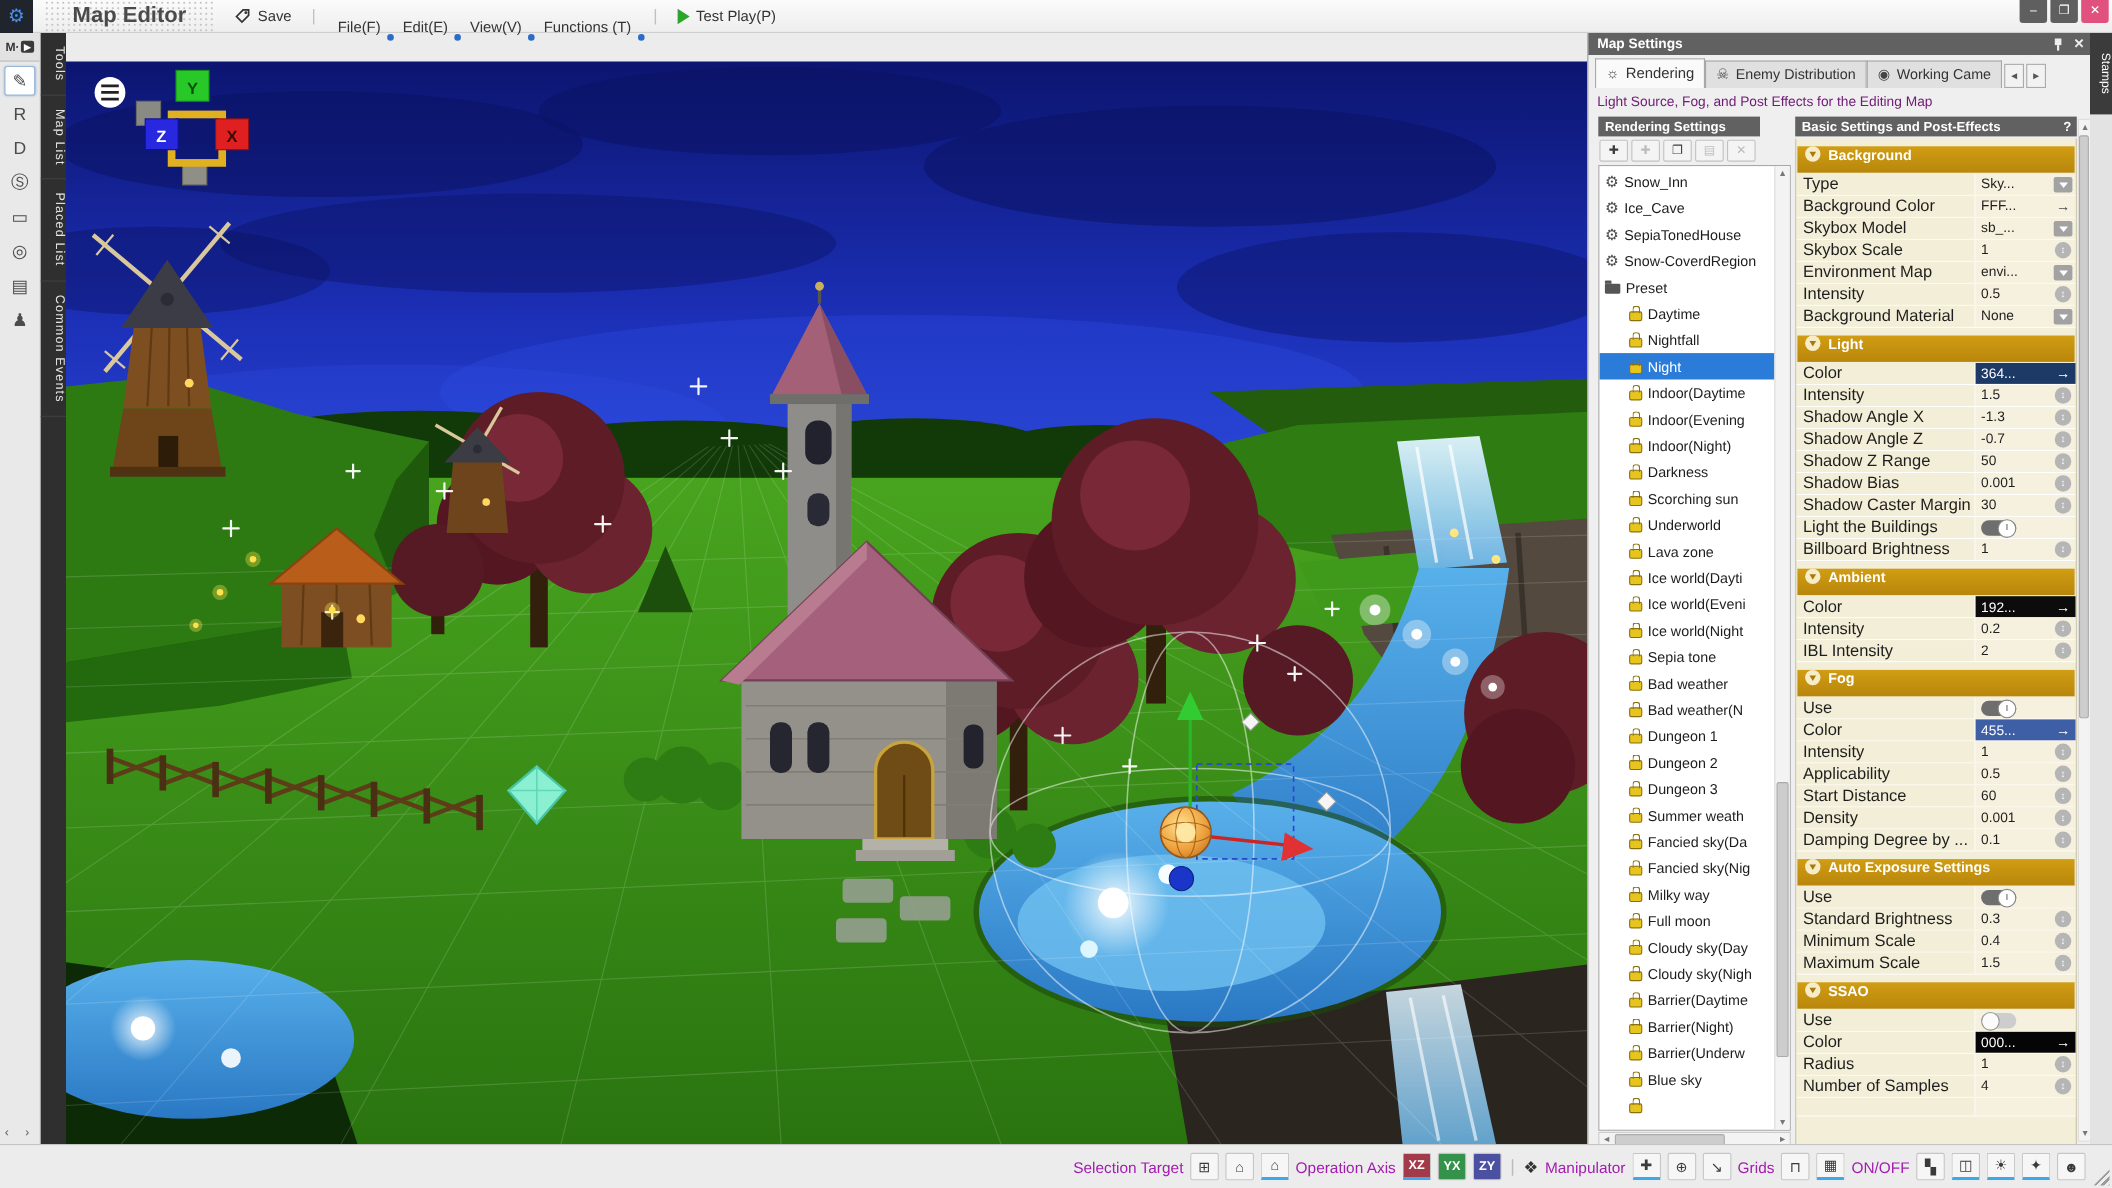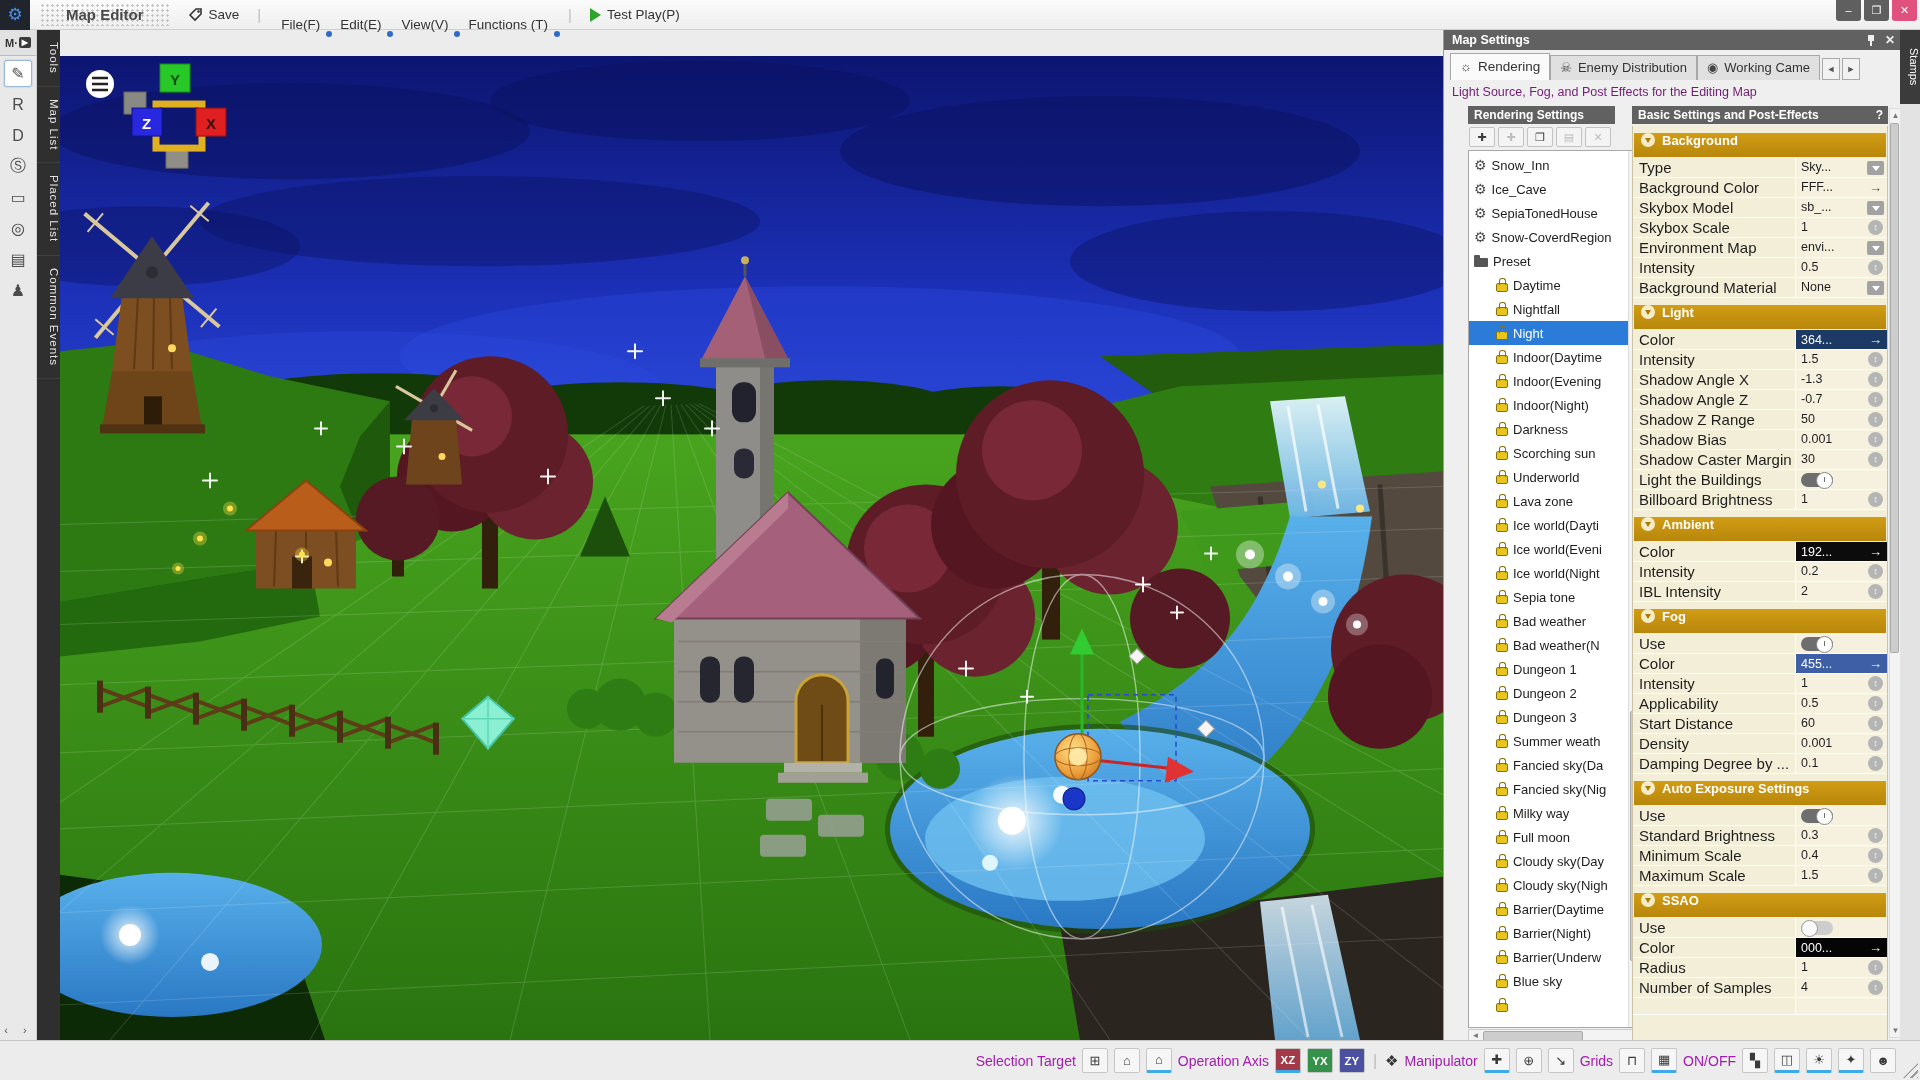--- a/index.html
+++ b/index.html
@@ -6,21 +6,21 @@
   html,body { width:1920px; height:1080px; overflow:hidden; }
   body { font-family:"Liberation Sans", sans-serif; background:#d4d0c8; }
   #app { position:relative; width:1920px; height:1080px; background:#ececec; }
 
   
   #menubar { position:absolute; left:0; top:0; width:1920px; height:30px;
     background:linear-gradient(#fbfbfb,#eeeeee); border-bottom:1px solid #cfcfcf;
     display:flex; align-items:center; gap:10px; }
   .app-tile { width:30px; height:30px; background:#20242c; display:flex; align-items:center; justify-content:center; }
   .app-tile span { color:#4a8fe8; font-size:17px; }
-  .app-title { font-weight:bold; color:#4a4a4a; font-size:15px; padding:3px 26px;
+  .app-title { font-weight:bold; color:#4a4a4a; font-size:20px; padding:3px 26px;
     background-image:radial-gradient(#c3c3c3 1px, transparent 1.2px); background-size:5px 5px; }
   .mb-btn { display:flex; align-items:center; gap:6px; color:#333; font-size:13.5px; padding:4px 8px; position:relative; cursor:default; }
   .mb-sep { color:#c0c0c0; font-size:15px; }
   .menu-item { position:relative; color:#333; font-size:13.5px; padding:4px 10px 6px 10px; }
   .menu-item::after { content:""; position:absolute; right:-2px; bottom:1px; width:6px; height:6px; border-radius:50%; background:#2a6cc8; }
   .play-tri { width:0; height:0; border-left:11px solid #2da52d; border-top:7px solid transparent; border-bottom:7px solid transparent; }
   #win-controls { position:absolute; top:0; right:3px; display:flex; gap:3px; }
   .win-btn { width:25px; height:21px; background:#5f5f5f; color:#fff; font-size:11px; line-height:20px; text-align:center; border-radius:0 0 3px 3px; }
   .win-btn.close { background:#e0517d; }
 
@@ -51,21 +51,21 @@
   .x-icon { color:#eee; font-size:12px; font-weight:bold; }
   .rp-tabs { position:absolute; left:6px; top:23px; width:448px; height:27px; display:flex; align-items:flex-end; }
   .rp-tab { display:flex; align-items:center; gap:6px; font-size:13px; color:#333; background:#e0e0e0;
     border:1px solid #a8a8a8; border-bottom:none; padding:4px 9px 5px 9px; height:25px; white-space:nowrap; overflow:hidden; }
   .rp-tab.active { background:#fafafa; height:27px; font-size:13.5px; }
   .rp-tab .ticon { font-size:13px; color:#444; }
   .tab-scroll { width:18px; height:22px; background:#f2f2f2; border:1px solid #aaa; font-size:9px; color:#555; text-align:center; line-height:20px; margin-left:2px; }
   .rp-desc { position:absolute; left:8px; top:55px; width:440px; height:18px; font-size:12.5px; color:#701a75; white-space:nowrap; overflow:hidden; }
 
   
-  #rs-col { position:absolute; left:24px; top:76px; width:147px; }
+  #rs-col { position:absolute; left:9px; top:76px; width:147px; }
   .col-header { height:18px; background:#616161; color:#fff; font-size:12px; font-weight:bold; line-height:18px; padding-left:6px; position:relative; }
   #rs-toolbar { display:flex; gap:3px; padding:3px 0 3px 1px; }
   .lt-btn { width:26px; height:20px; background:#f4f4f4; border:1px solid #c2c2c2; border-radius:2px; font-size:11px; text-align:center; color:#3c3c3c; line-height:18px; }
   .lt-btn.disabled { color:#bdbdbd; }
   #rs-list { position:relative; width:175px; height:878px; background:#fff; border:1px solid #a8a8a8; overflow:hidden; }
   .ls-inner { position:absolute; left:0; top:2px; width:160px; }
   .ls-item { height:24px; display:flex; align-items:center; gap:5px; padding-left:5px; font-size:13px; color:#1d1d1d; white-space:nowrap; overflow:hidden; }
   .ls-item.ind { padding-left:27px; }
   .ls-item.selected { background:#2a7cd8; color:#fff; }
   .gear-icon { font-size:14px; color:#4c4c4c; line-height:14px; }

